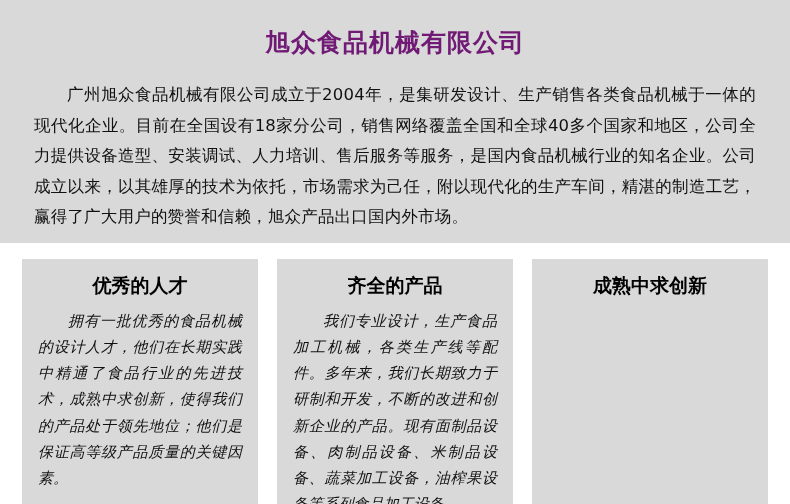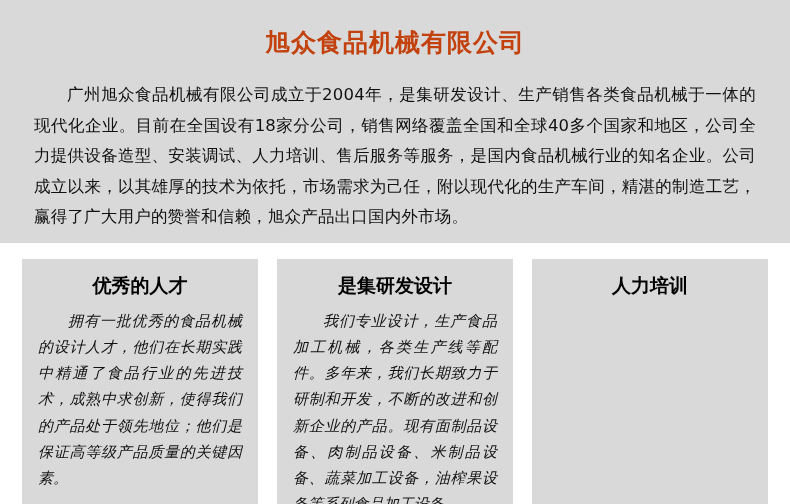--- a/index.html
+++ b/index.html
@@ -29,21 +29,21 @@
     height: 243px;
     background: #d9d9d9;
     box-sizing: border-box;
     padding: 28px 22px 0 22px;
   }
   .hero-title {
     text-align: center;
     font-size: 25px;
     font-weight: bold;
     letter-spacing: 1px;
-    color: #c2410c;
+    color: #701a75;
     line-height: 1.2;
     margin: 0 0 22px 0;
   }
   .hero-body {
     font-size: 16.5px;
     line-height: 1.85;
     color: #111111;
     text-align: justify;
     text-justify: inter-ideograph;
     text-indent: 2em;
@@ -101,23 +101,23 @@
   </section>
 
   <section class="cards">
 
     <div class="card">
       <h2 class="card-title">优秀的人才</h2>
       <p class="card-body">拥有一批优秀的食品机械的设计人才，他们在长期实践中精通了食品行业的先进技术，成熟中求创新，使得我们的产品处于领先地位；他们是保证高等级产品质量的关键因素。</p>
     </div>
 
     <div class="card">
-      <h2 class="card-title">是集研发设计</h2>
+      <h2 class="card-title">齐全的产品</h2>
       <p class="card-body">我们专业设计，生产食品加工机械，各类生产线等配件。多年来，我们长期致力于研制和开发，不断的改进和创新企业的产品。现有面制品设备、肉制品设备、米制品设备、蔬菜加工设备，油榨果设备等系列食品加工设备。</p>
     </div>
 
     <div class="card">
-      <h2 class="card-title">人力培训</h2>
+      <h2 class="card-title">成熟中求创新</h2>
     </div>
 
   </section>
 
 </div>
 
 </body></html>

